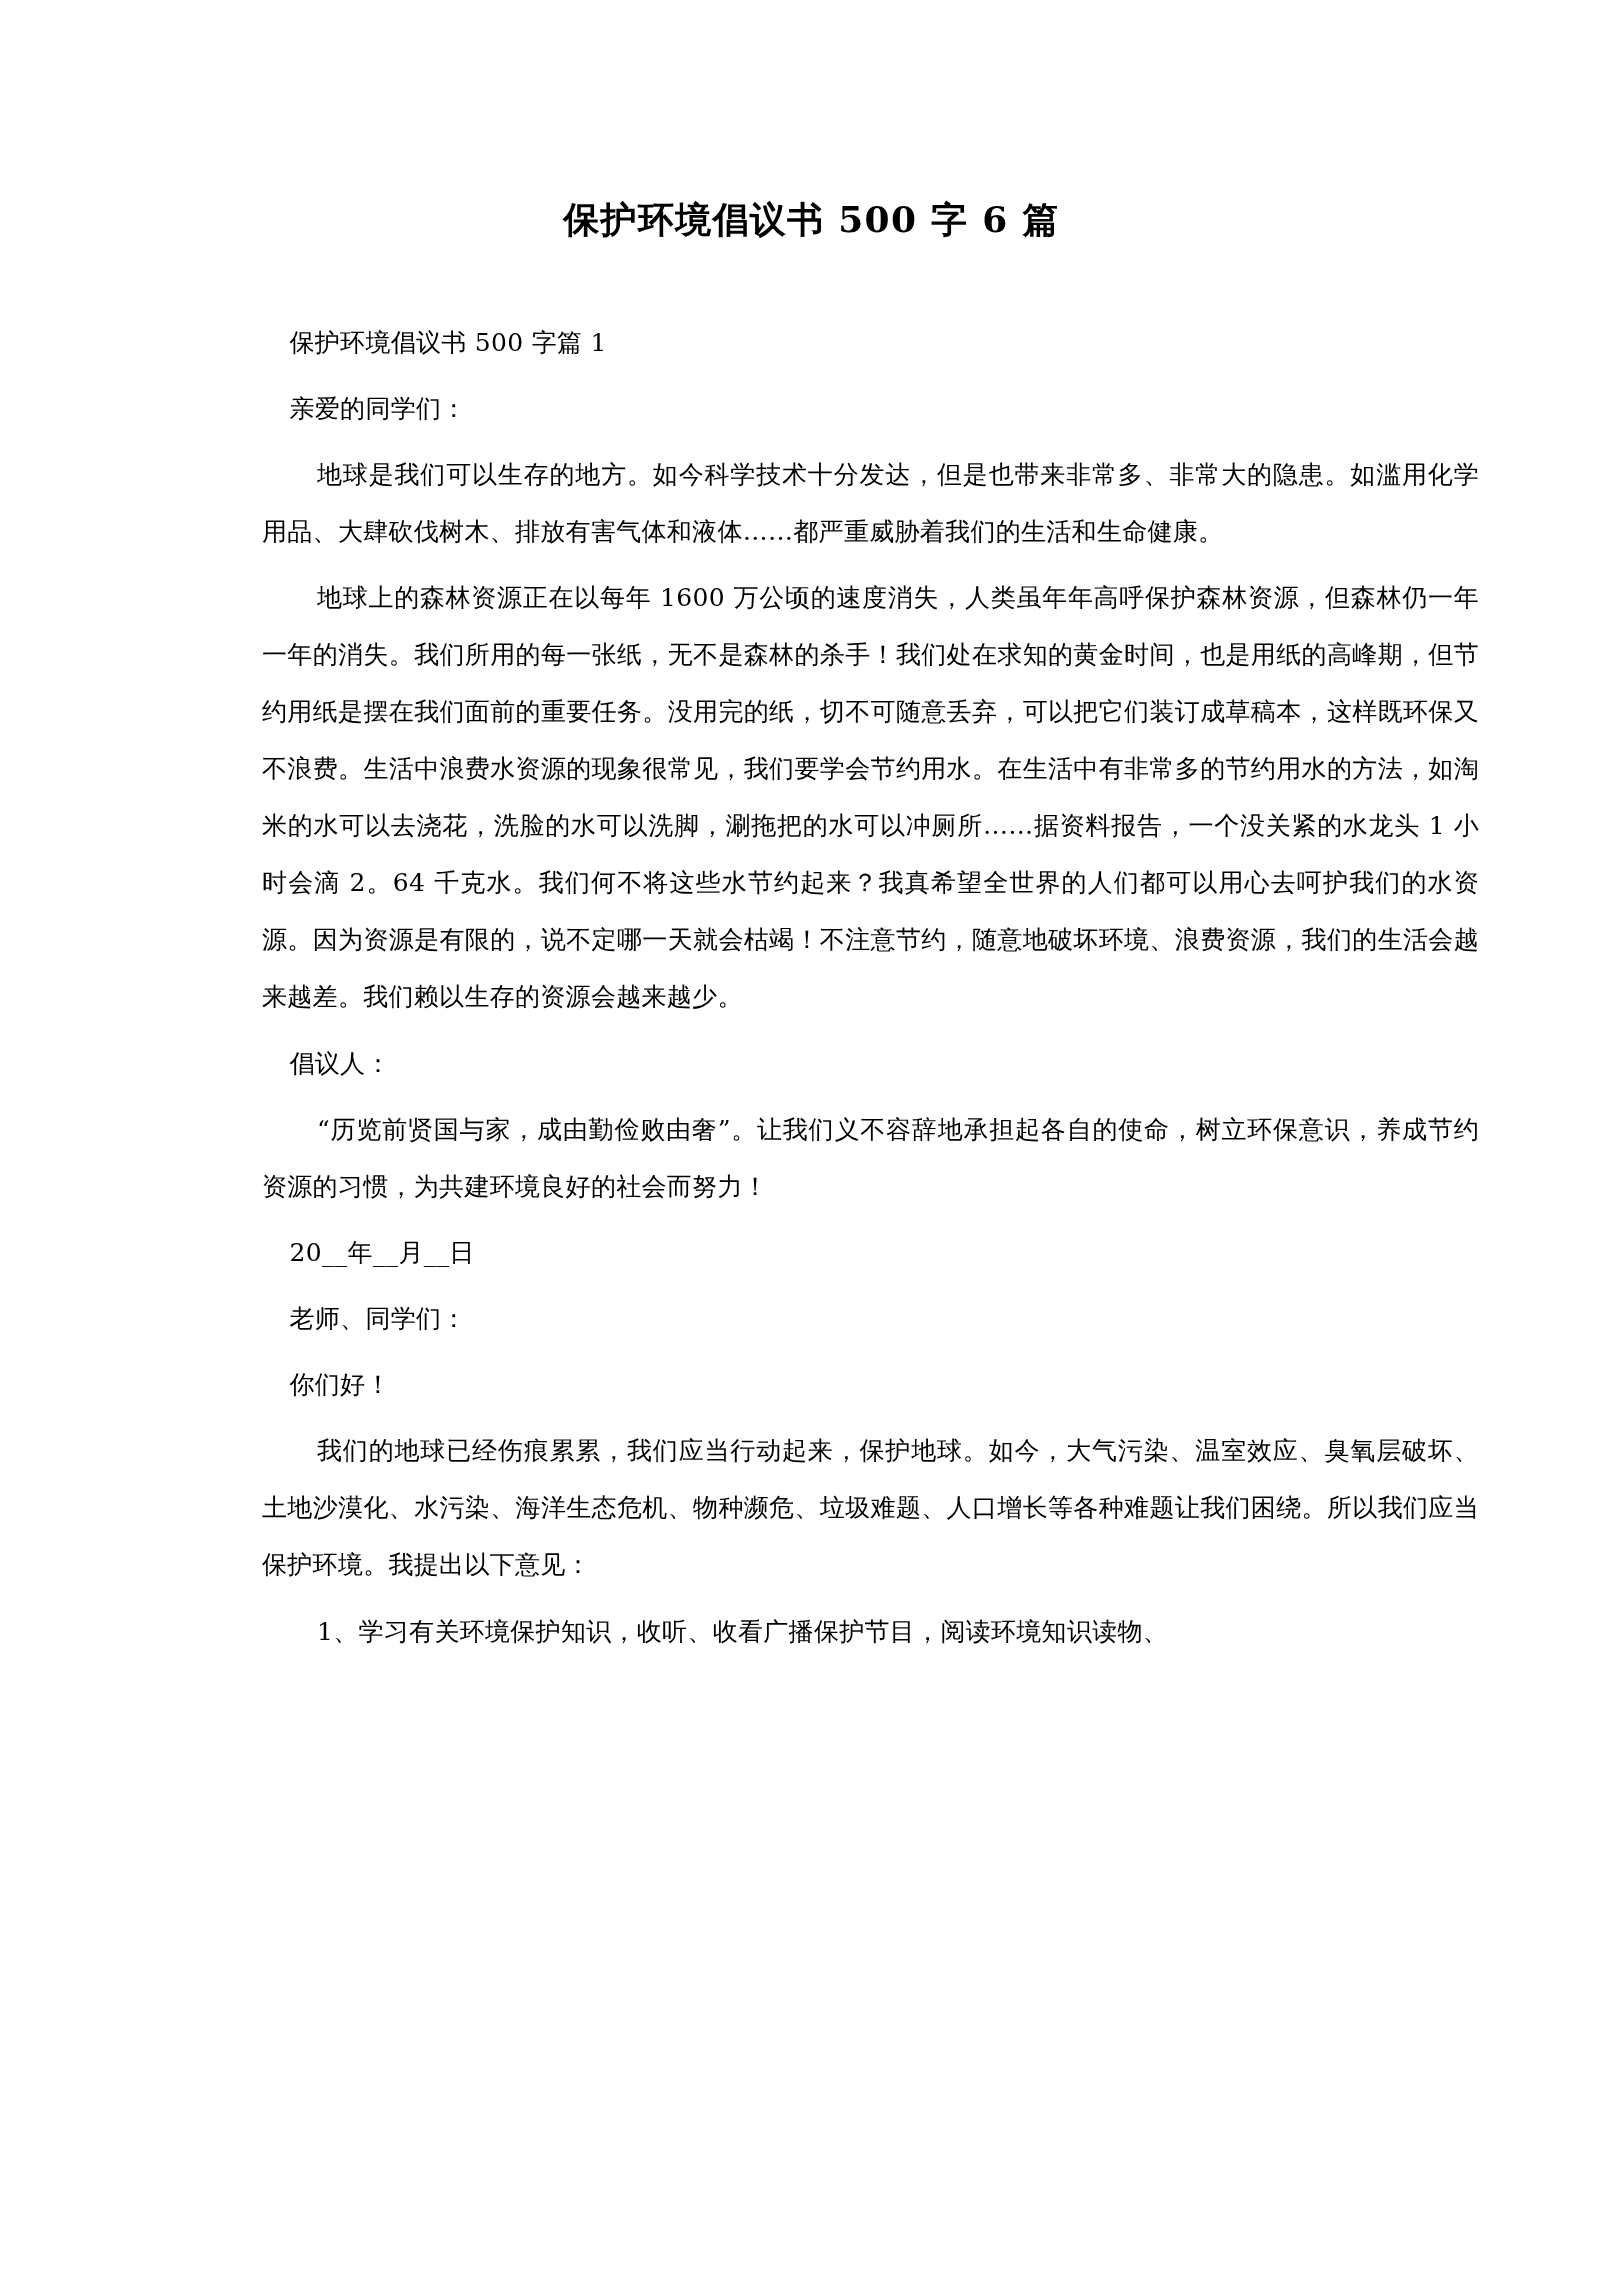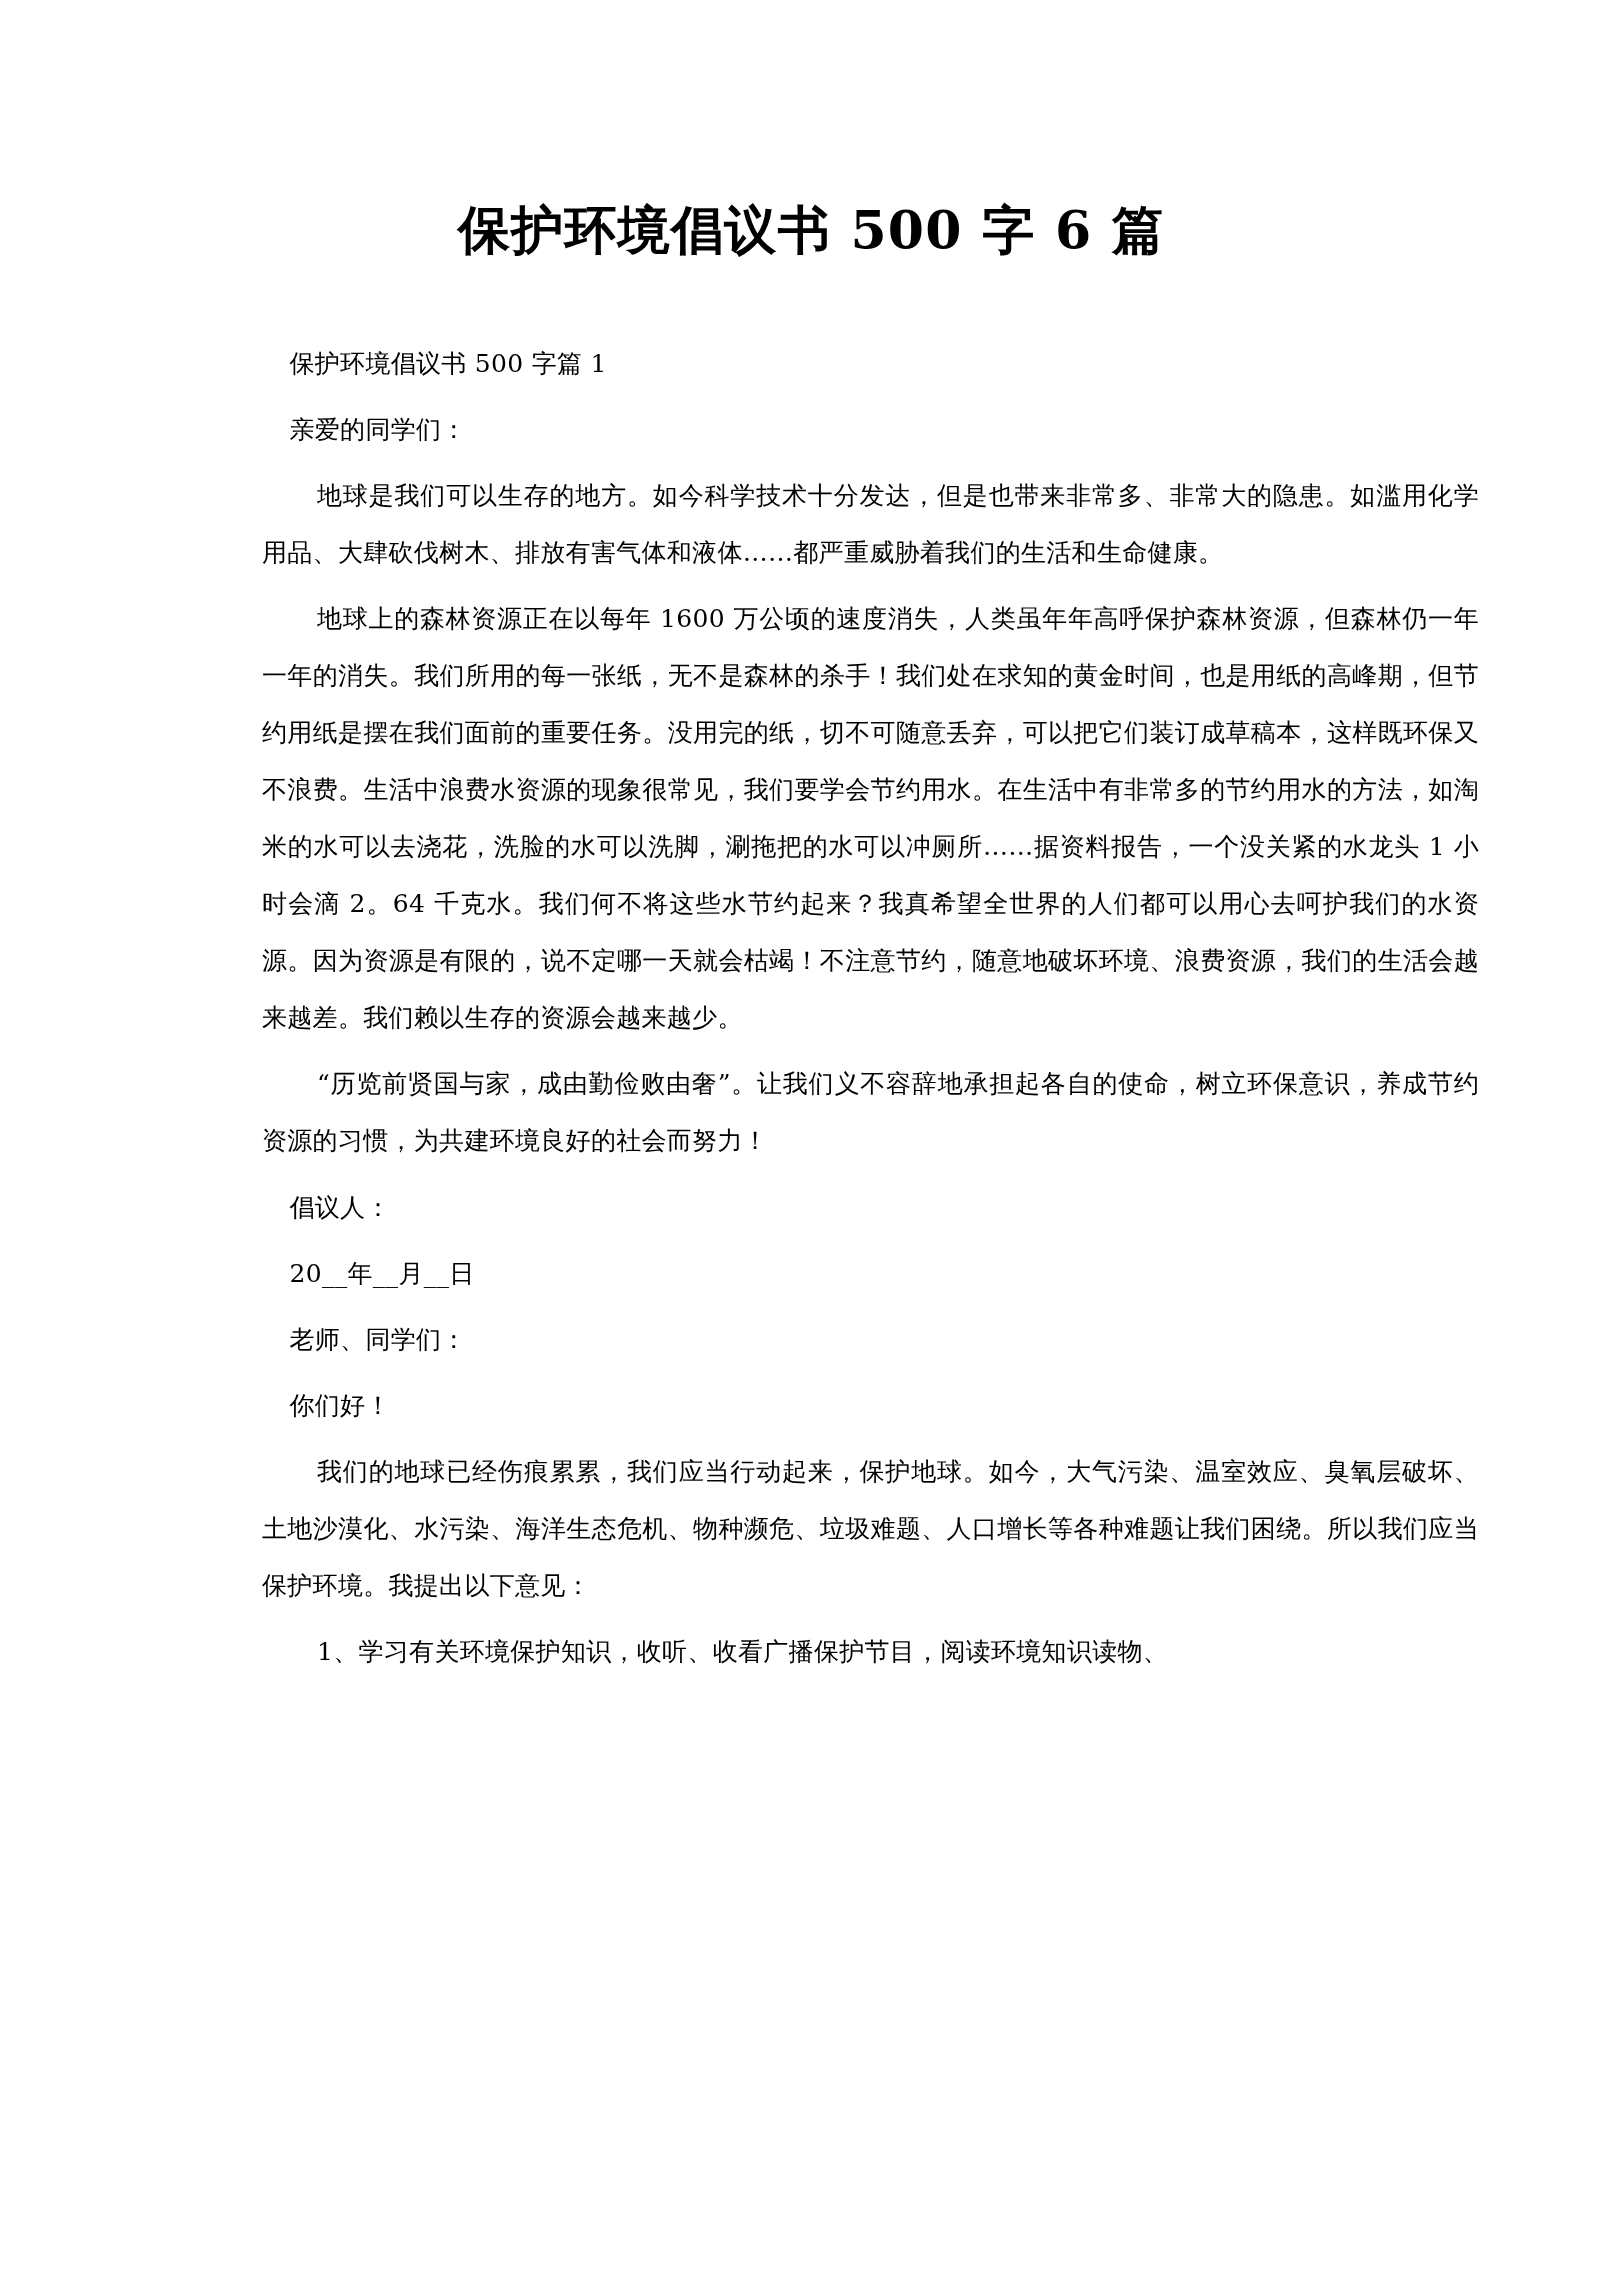--- a/index.html
+++ b/index.html
@@ -17,21 +17,21 @@
   }
   .page {
     box-sizing: border-box;
     width: 1623px;
     height: 2295px;
     padding: 0;
     position: relative;
   }
   .doc-title {
     text-align: center;
-    font-size: 52px;
+    font-size: 36px;
     font-weight: 700;
     letter-spacing: 1.3px;
     line-height: 1.3;
     margin: 196px 0 0 0;
     font-family: "DejaVu Serif", "Liberation Serif", serif;
   }
   .body-block {
     margin: 0 auto;
     width: 1217px;
     padding-left: 118px;
@@ -63,22 +63,22 @@
 
   <h1 class="doc-title">保护环境倡议书 500 字 6 篇</h1>
 
   <div class="body-block">
     <div class="content">
 
       <p class="para noindent">保护环境倡议书 500 字篇 1</p>
       <p class="para noindent">亲爱的同学们：</p>
       <p class="para indent">地球是我们可以生存的地方。如今科学技术十分发达，但是也带来非常多、非常大的隐患。如滥用化学用品、大肆砍伐树木、排放有害气体和液体……都严重威胁着我们的生活和生命健康。</p>
       <p class="para indent">地球上的森林资源正在以每年 1600 万公顷的速度消失，人类虽年年高呼保护森林资源，但森林仍一年一年的消失。我们所用的每一张纸，无不是森林的杀手！我们处在求知的黄金时间，也是用纸的高峰期，但节约用纸是摆在我们面前的重要任务。没用完的纸，切不可随意丢弃，可以把它们装订成草稿本，这样既环保又不浪费。生活中浪费水资源的现象很常见，我们要学会节约用水。在生活中有非常多的节约用水的方法，如淘米的水可以去浇花，洗脸的水可以洗脚，涮拖把的水可以冲厕所……据资料报告，一个没关紧的水龙头 1 小时会滴 2。64 千克水。我们何不将这些水节约起来？我真希望全世界的人们都可以用心去呵护我们的水资源。因为资源是有限的，说不定哪一天就会枯竭！不注意节约，随意地破坏环境、浪费资源，我们的生活会越来越差。我们赖以生存的资源会越来越少。</p>
+      <p class="para noindent">倡议人：</p>
       <p class="para indent">“历览前贤国与家，成由勤俭败由奢”。让我们义不容辞地承担起各自的使命，树立环保意识，养成节约资源的习惯，为共建环境良好的社会而努力！</p>
-      <p class="para noindent">倡议人：</p>
       <p class="para noindent">20__年__月__日</p>
       <p class="para noindent">老师、同学们：</p>
       <p class="para noindent">你们好！</p>
       <p class="para indent">我们的地球已经伤痕累累，我们应当行动起来，保护地球。如今，大气污染、温室效应、臭氧层破坏、土地沙漠化、水污染、海洋生态危机、物种濒危、垃圾难题、人口增长等各种难题让我们困绕。所以我们应当保护环境。我提出以下意见：</p>
       <p class="para indent">1、学习有关环境保护知识，收听、收看广播保护节目，阅读环境知识读物、</p>
 
     </div>
   </div>
 
 </div>

